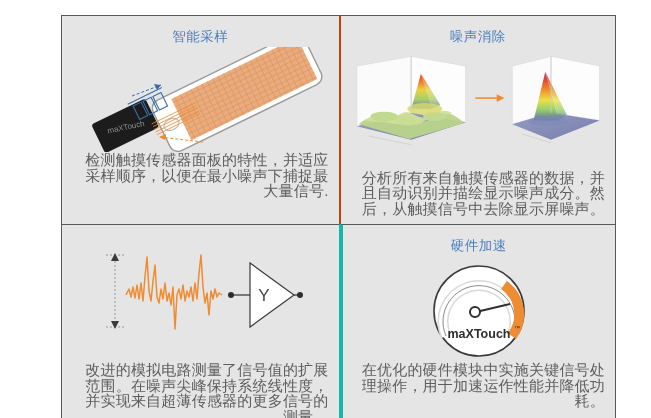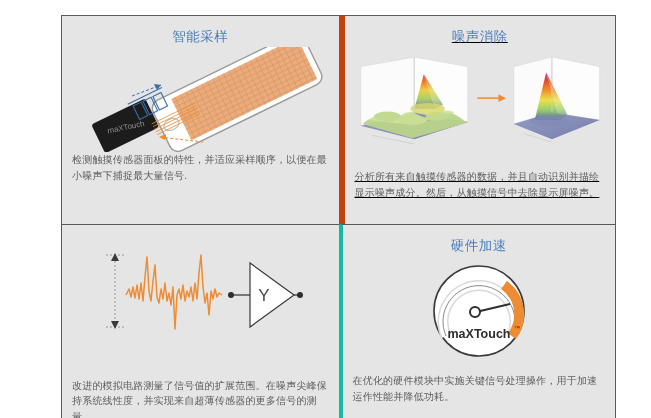--- a/index.html
+++ b/index.html
@@ -22,54 +22,54 @@
     grid-template-rows:1fr 1fr;
     background:#e5e5e5;
   }
   .cell{
     position:relative;
     box-sizing:border-box;
     display:flex;flex-direction:column;align-items:center;
     padding:8px 10px 6px 10px;
     overflow:hidden;
   }
-  .cell.c2{border-left:6px solid #c2410c;text-decoration:underline;}
+  .cell.c2{border-left:2px solid #c2410c;}
   .cell.c3{border-top:1px solid #595959;}
   .cell.c4{border-top:1px solid #595959;border-left:4px solid #14b8a6;}
 
   .cell-title{
     color:#4a7ebb;
     font-size:13.5px;
     line-height:17px;
     letter-spacing:0.5px;
     text-align:center;
     margin:4px 0 0 0;
     white-space:nowrap;
   }
   .art{
     flex:0 0 auto;
     width:100%;
     display:flex;align-items:center;justify-content:center;
   }
   .cell-body{
     color:#5d5d5d;
-    font-size:10px;
+    font-size:15px;
     line-height:15.5px;
-    text-align:left;
+    text-align:right;
     letter-spacing:0.2px;
     margin-top:auto;
     padding-bottom:2px;
   }
   .cell.c1 .art{height:105px;margin-top:2px;}
   .cell.c2 .art{height:100px;margin-top:6px;}
   .cell.c3 .art{height:100px;margin-top:10px;}
   .cell.c4 .art{height:102px;margin-top:6px;}
 
   .cell.c1 .cell-body{margin-bottom:34px;}
-  .cell.c2 .cell-body{margin-bottom:16px;}
+  .cell.c2 .cell-body{}
   .cell.c3 .cell-body{margin-bottom:0;}
   .cell.c4 .cell-body{margin-bottom:20px;}
 
   svg{display:block;}
 </style>
 </head>
 <body>
 
 <div class="sheet">
   <div class="grid">

